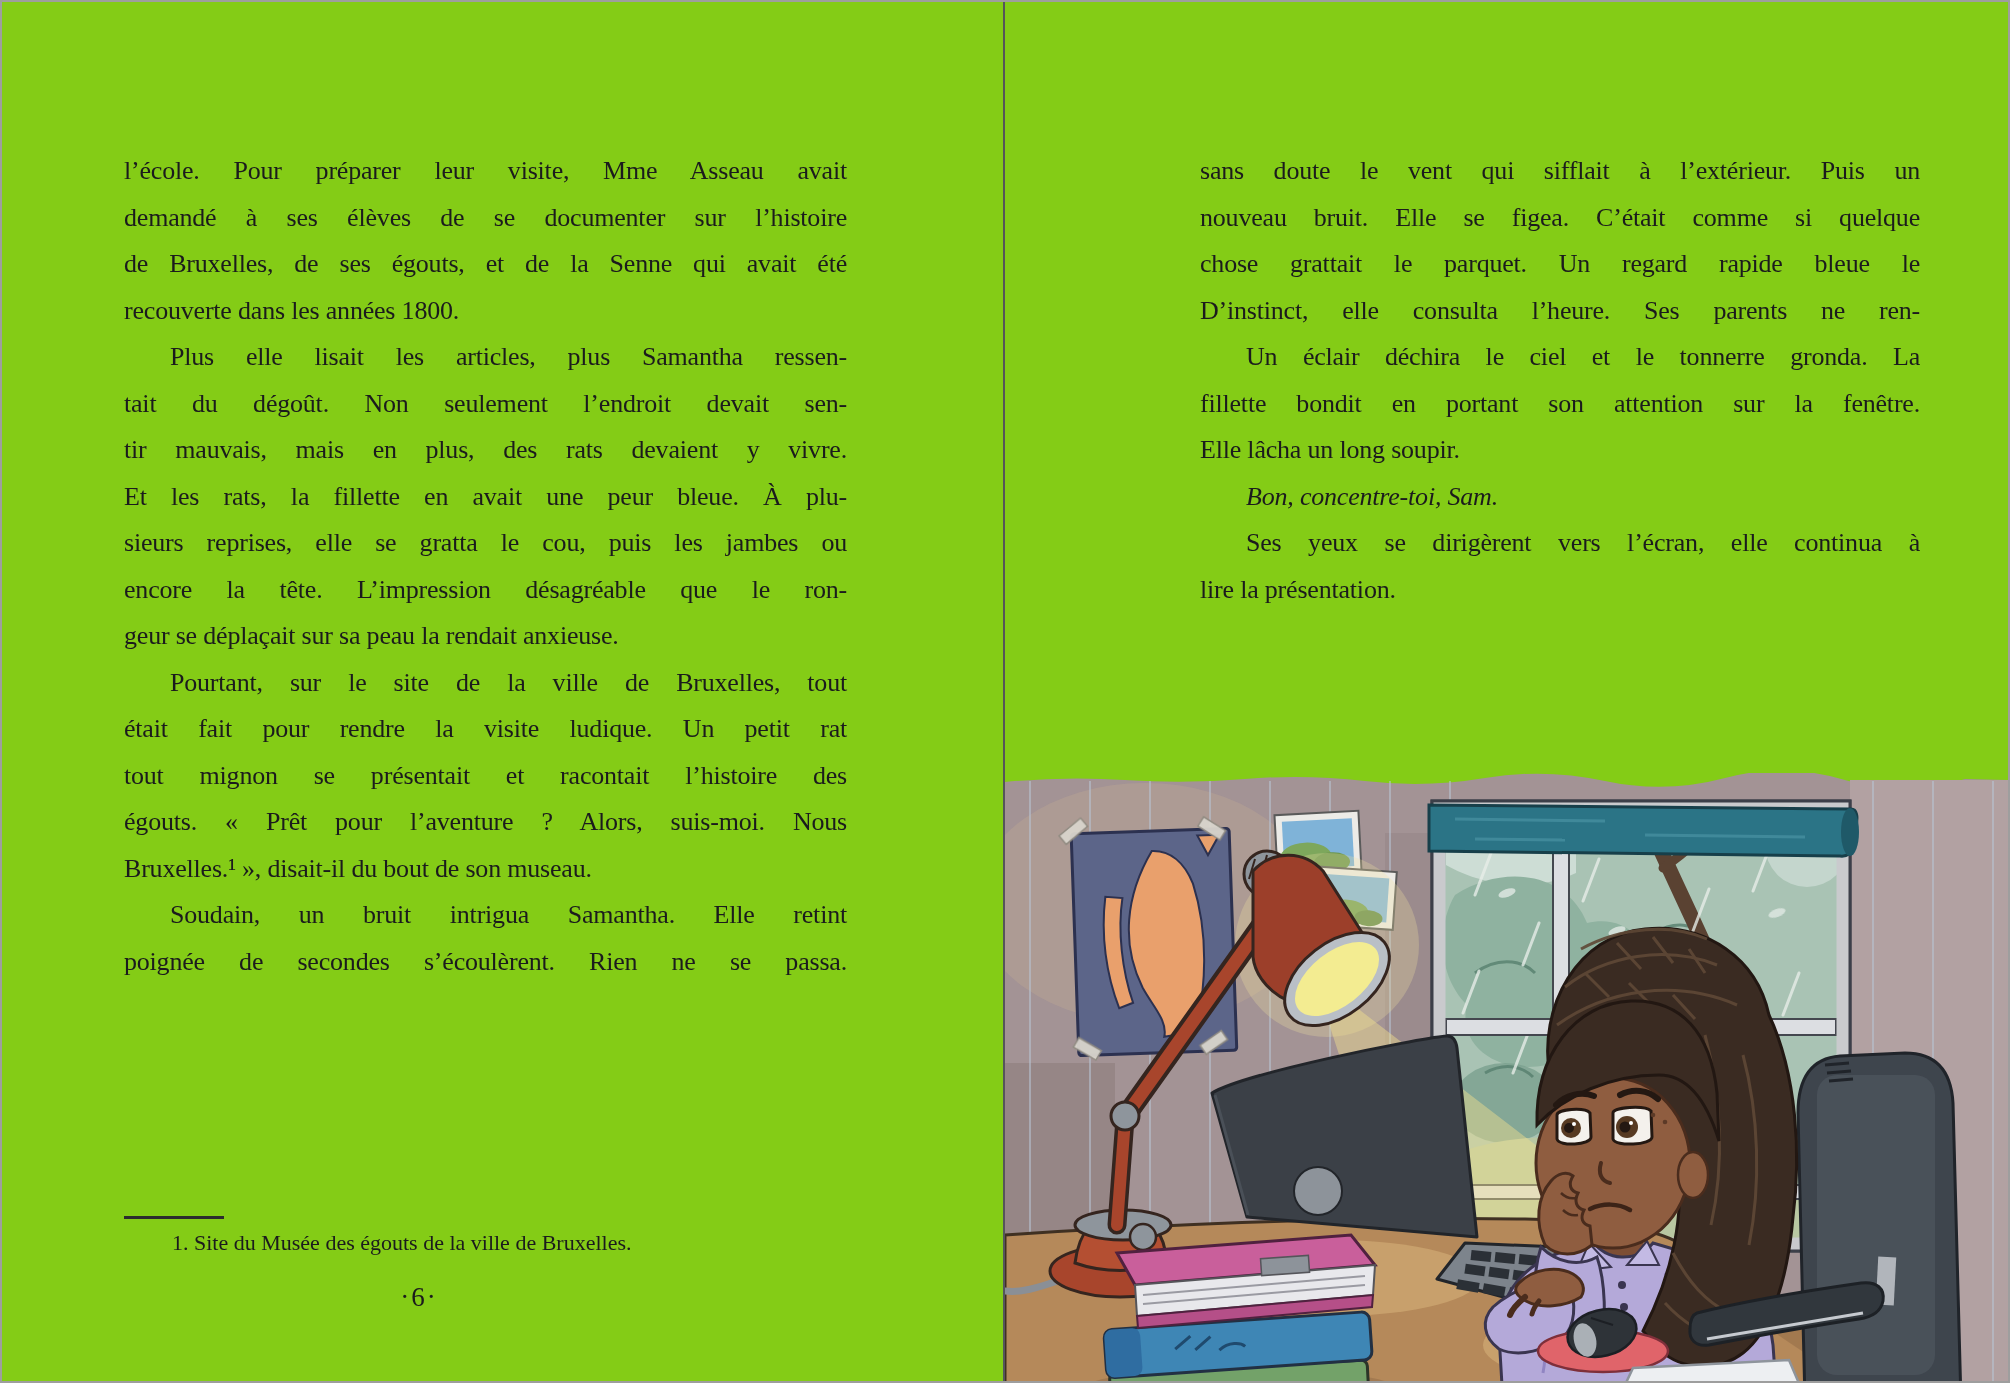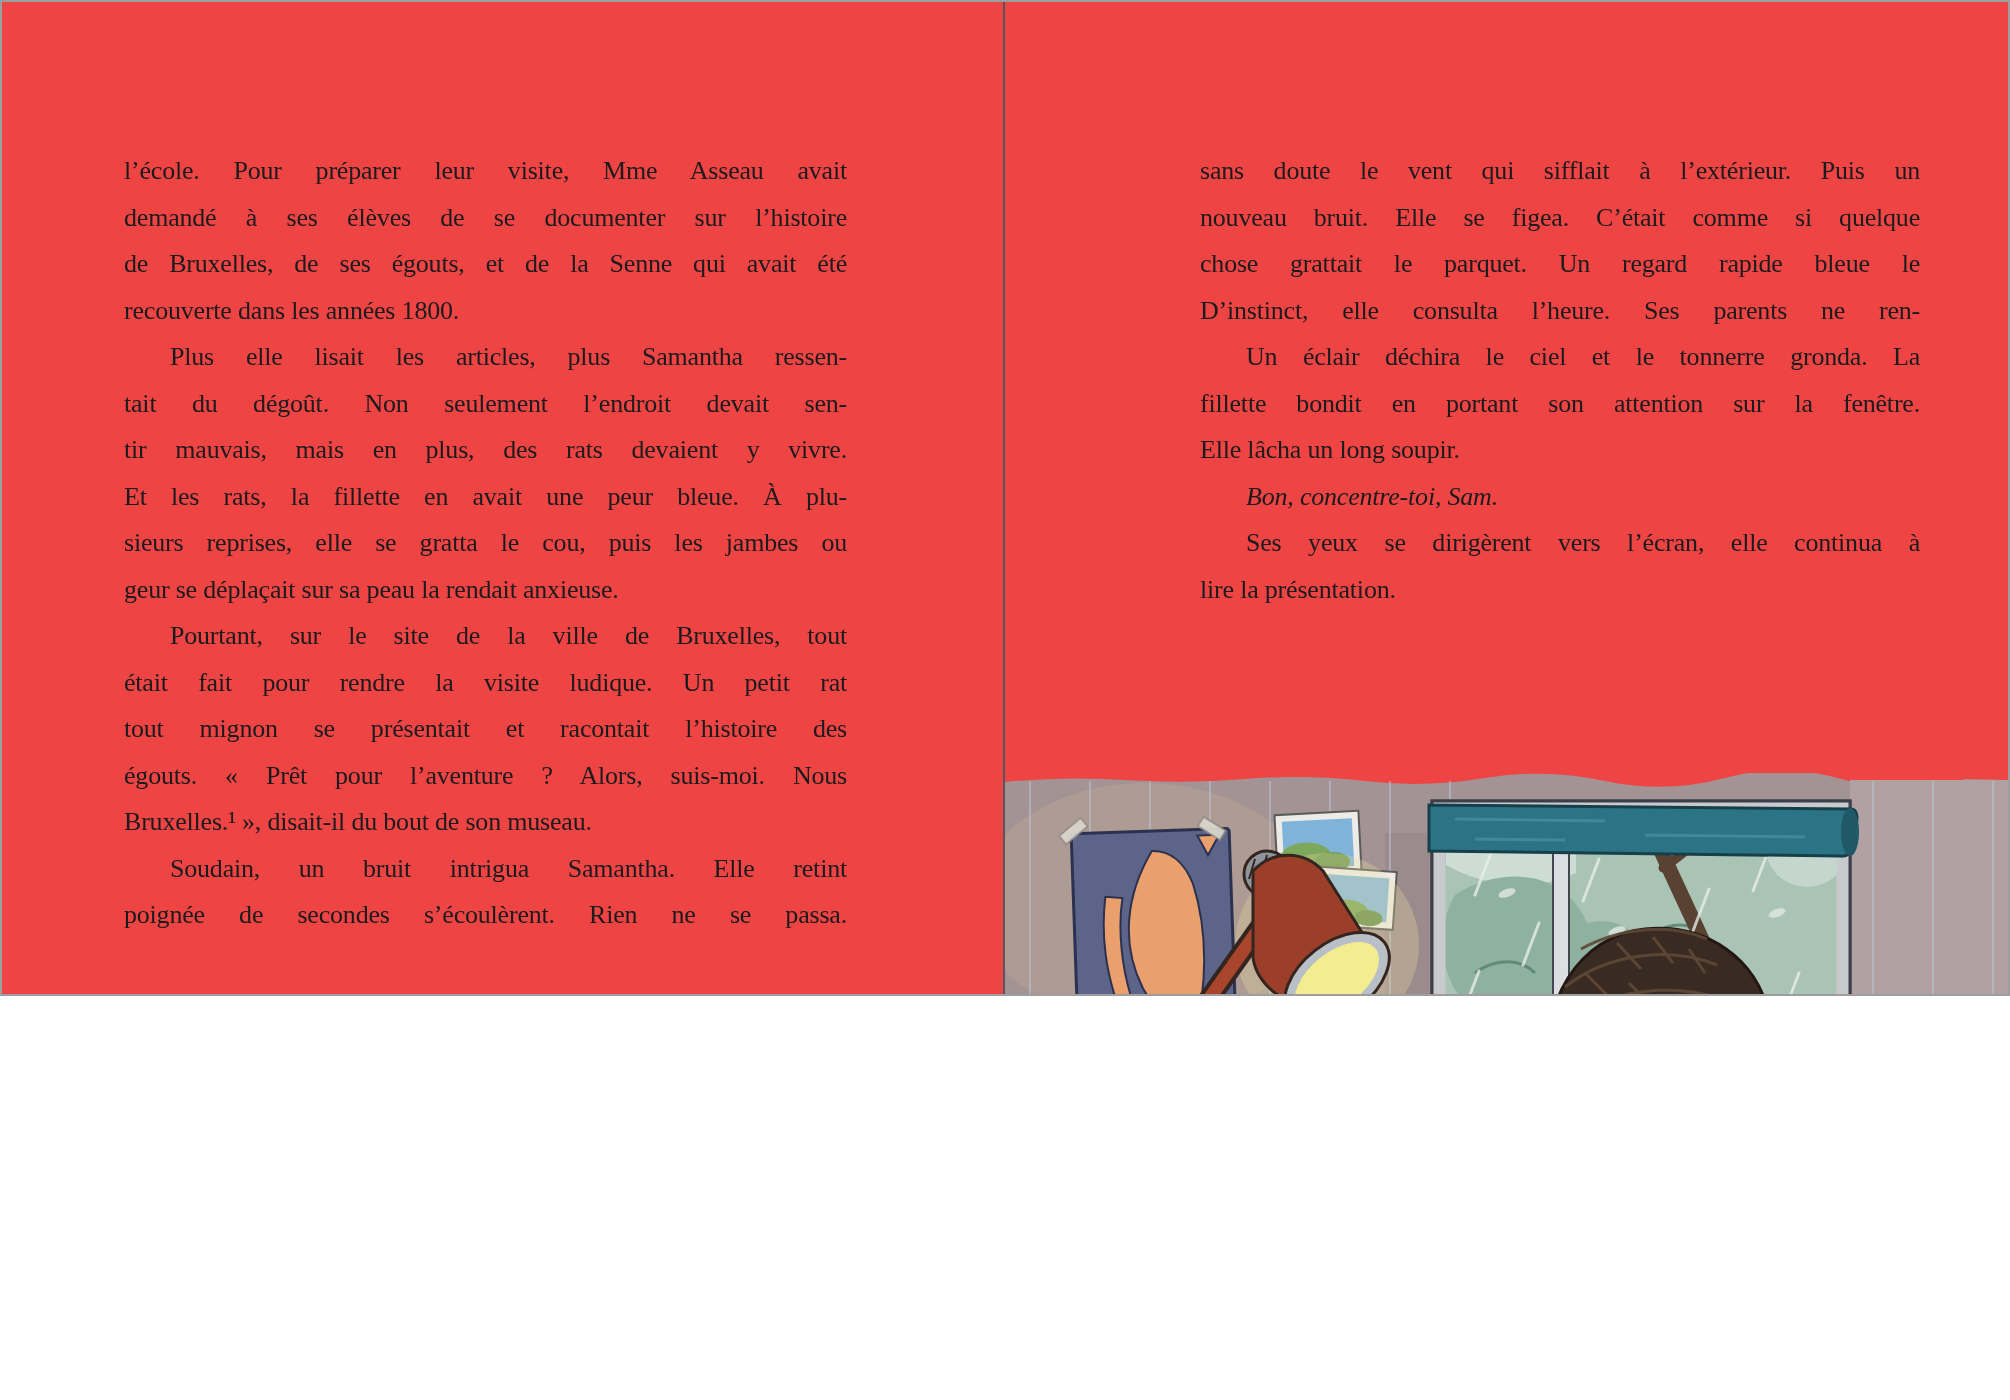--- a/index.html
+++ b/index.html
@@ -1,17 +1,17 @@
 <!DOCTYPE html>
 <html><head>
 <meta charset="utf-8">
 <style>
   html,body{margin:0;padding:0;background:#ffffff;}
   .spread{
-    position:relative;width:2010px;height:996px;background:#ef4444;
+    position:relative;width:2010px;height:1383px;background:#84cc16;
     border:2px solid #9e9e9e;box-sizing:border-box;overflow:hidden;
     font-family:"Liberation Serif","DejaVu Serif",serif;color:#1b1b1d;
   }
   .divider{position:absolute;left:1001px;top:0;width:2px;height:1400px;background:#55555a;}
   .textcol{position:absolute;font-size:26px;line-height:46.5px;letter-spacing:-0.2px;}
   .textcol-left{left:122px;top:146px;width:723px;}
   .textcol-right{left:1160px;top:146px;width:720px;margin-left:38px;}
   .para{margin:0;}
   .line{text-align:justify;text-align-last:justify;white-space:normal;}
   .line.last{text-align-last:left;}
@@ -37,20 +37,21 @@
           <div class="line">demandé à ses élèves de se documenter sur l’histoire</div>
           <div class="line">de Bruxelles, de ses égouts, et de la Senne qui avait été</div>
           <div class="line last">recouverte dans les années 1800.</div>
         </div>
         <div class="para">
           <div class="line indent">Plus elle lisait les articles, plus Samantha ressen-</div>
           <div class="line">tait du dégoût. Non seulement l’endroit devait sen-</div>
           <div class="line">tir mauvais, mais en plus, des rats devaient y vivre.</div>
           <div class="line">Et les rats, la fillette en avait une peur bleue. À plu-</div>
           <div class="line">sieurs reprises, elle se gratta le cou, puis les jambes ou</div>
+          <div class="line">encore la tête. L’impression désagréable que le ron-</div>
           <div class="line last">geur se déplaçait sur sa peau la rendait anxieuse.</div>
         </div>
         <div class="para">
           <div class="line indent">Pourtant, sur le site de la ville de Bruxelles, tout</div>
           <div class="line">était fait pour rendre la visite ludique. Un petit rat</div>
           <div class="line">tout mignon se présentait et racontait l’histoire des</div>
           <div class="line">égouts. « Prêt pour l’aventure ? Alors, suis-moi. Nous</div>
           <div class="line last">Bruxelles.¹ », disait-il du bout de son museau.</div>
         </div>
         <div class="para">

